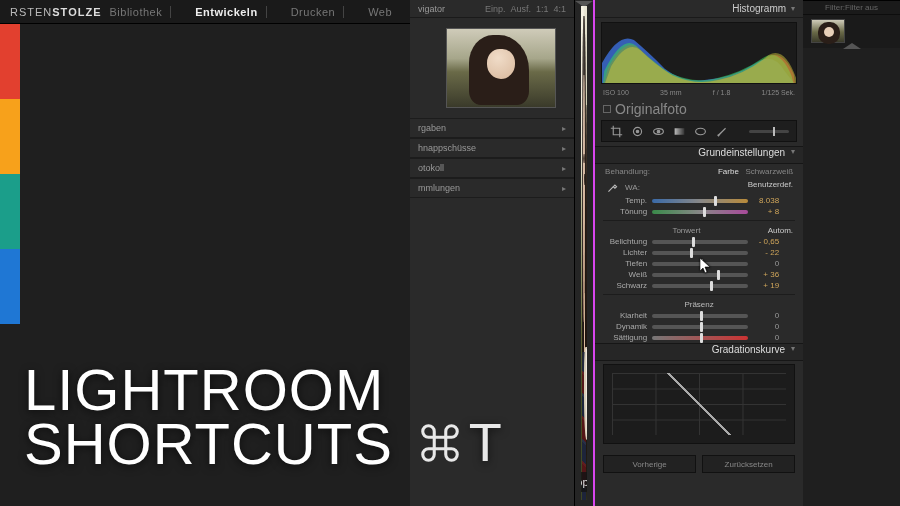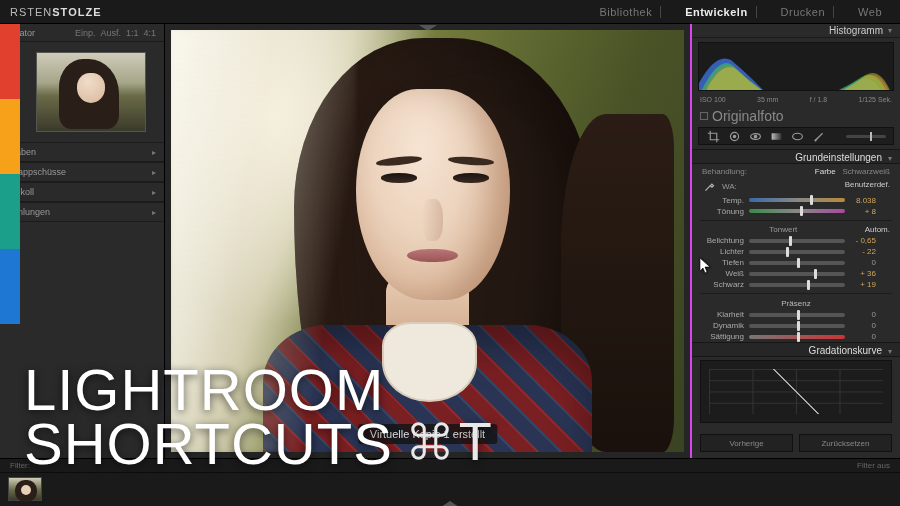--- a/index.html
+++ b/index.html
@@ -1,17 +1,17 @@
 <!DOCTYPE html>
 <html><head>
 <meta charset="utf-8">
 <style>
 *{margin:0;padding:0;box-sizing:border-box;font-family:"Helvetica Neue",Arial,sans-serif;-webkit-font-smoothing:antialiased}
 html,body{width:900px;height:506px;overflow:hidden;background:#1a1a1a;color:#ccc;user-select:none}
-.app{width:900px;height:506px;position:relative;background:#1f1f1f;display:flex;flex-direction:column}
+.app{width:900px;height:506px;position:relative;background:#1f1f1f;display:flex;}
 
 .topbar{height:24px;background:#1a1a1a;border-bottom:1px solid #000;display:flex;align-items:center;padding:0 10px;justify-content:space-between;font-size:11px;letter-spacing:.5px}
 .brand{color:#bbb;font-weight:400;letter-spacing:1px}
 .brand b{color:#ddd;font-weight:600}
 .modules{display:flex;gap:16px;color:#777;font-size:11px}
 .modules span{padding:0 8px;border-right:1px solid #444;cursor:pointer}
 .modules span:last-child{border-right:none}
 .modules .active{color:#eee;font-weight:600}
 
 .mainrow{flex:1;display:flex;min-height:0}
@@ -56,21 +56,21 @@
 .rp-head .tri{margin-left:5px}
 .histo{height:62px;margin:4px 6px;background:#1b1b1b;border:1px solid #111;position:relative;overflow:hidden}
 .histo svg{position:absolute;inset:0}
 .histo-meta{display:flex;justify-content:space-between;padding:1px 8px 3px;font-size:7px;color:#888}
 .toolstrip{height:22px;margin:0 6px 4px;background:#1e1e1e;border:1px solid #111;display:flex;align-items:center;gap:7px;padding:0 7px}
 .tool{width:14px;height:14px;display:flex;align-items:center;justify-content:center;color:#888;cursor:pointer}
 .tool svg{width:13px;height:13px}
 .toolstrip .spacer{flex:1}
 .mini-slider{width:40px;height:3px;background:#444;position:relative;border-radius:2px}
 .mini-slider::after{content:"";position:absolute;top:-3px;left:60%;width:2px;height:9px;background:#bbb}
-.section-bar{height:18px;display:flex;align-items:flex-end;justify-content:flex-end;padding:0 8px;background:#262626;border-top:1px solid #161616;border-bottom:1px solid #161616;font-size:10px;color:#ddd}
+.section-bar{height:18px;display:flex;align-items:flex-start;justify-content:flex-end;padding:0 8px;background:#262626;border-top:1px solid #161616;border-bottom:1px solid #161616;font-size:10px;color:#ddd}
 .section-bar .tri{margin-left:6px}
 .treat{display:flex;justify-content:space-between;padding:3px 10px 2px;font-size:8px;color:#888}
 .treat .on{color:#ddd}
 .subhead{display:flex;justify-content:space-between;padding:2px 10px 1px;font-size:8px;color:#999}
 .subhead.center-solo{justify-content:center;color:#bbb}
 .subhead .r{color:#ccc}
 .slider-row{display:flex;align-items:center;padding:1px 24px 1px 10px;gap:5px}
 .slider-row .lab{width:42px;text-align:right;font-size:8px;color:#aaa}
 .slider-row .val{width:26px;text-align:right;font-size:8px;color:#cfa55a}
 .slider-row.gray .val{color:#999}
@@ -83,36 +83,36 @@
 .divider{height:1px;background:#1c1c1c;margin:3px 8px}
 .btnrow{display:flex;gap:6px;padding:6px 8px}
 .btn{flex:1;height:18px;background:#222;border:1px solid #111;color:#888;font-size:8px;display:flex;align-items:center;justify-content:center;cursor:pointer}
 .curve{height:80px;margin:3px 8px 5px;background:#1c1c1c;border:1px solid #111;position:relative}
 .curve::before{content:"";position:absolute;inset:8px;background:
   linear-gradient(#333 1px,transparent 1px) 0 0/100% 25%,
   linear-gradient(90deg,#333 1px,transparent 1px) 0 0/25% 100%}
 .curve::after{content:"";position:absolute;inset:8px;background:linear-gradient(45deg,transparent calc(50% - 1px),#aaa calc(50% - 1px),#aaa calc(50% + 1px),transparent calc(50% + 1px))}
 
 .filmstrip{height:48px;background:#1a1a1a;border-top:1px solid #000;position:relative}
-.film-top{height:14px;display:flex;align-items:center;justify-content:space-between;padding:0 10px;font-size:8px;color:#666;border-bottom:1px solid #0d0d0d}
+.film-top{height:14px;display:flex;align-items:center;justify-content:space-between;padding:0 22px;font-size:8px;color:#666;border-bottom:1px solid #0d0d0d}
 .film-thumb{position:absolute;left:8px;top:18px;width:34px;height:24px;background:#3a3028;border:1px solid #444}
 .film-thumb .ft-bg{position:absolute;inset:0;background:linear-gradient(#cfcbb9,#6a6a48 55%,#3a3a2a)}
 .film-thumb .ft-h{position:absolute;left:6px;top:2px;width:22px;height:22px;background:#2a1e18;border-radius:45%}
 .film-thumb .ft-f{position:absolute;left:12px;top:7px;width:10px;height:10px;border-radius:50%;background:#e8cfb8}
 .arrow-up,.arrow-down{position:absolute;left:50%;transform:translateX(-50%);width:0;height:0;border-left:9px solid transparent;border-right:9px solid transparent}
 .arrow-up{top:-1px;border-top:6px solid #555}
 .center .arrow-up{top:1px}
 .arrow-down{bottom:-1px;border-bottom:6px solid #555}
 
 .colortabs{position:absolute;left:0;top:24px;width:20px;height:300px;display:flex;flex-direction:column}
 .colortabs div{flex:1}
 
 .overlay-title{position:absolute;left:24px;bottom:36px;color:#fff;font-weight:300;letter-spacing:1px;line-height:.92;display:flex;flex-direction:column;text-shadow:0 2px 8px rgba(0,0,0,.6)}
 .overlay-title .l1{font-size:58px}
-.overlay-title .l2{font-size:58px;display:flex;align-items:flex-start;gap:14px}
+.overlay-title .l2{font-size:58px;display:flex;align-items:center;gap:24px}
 .cmd{display:inline-flex;align-items:center;gap:6px;font-size:54px;color:#e8e8e8}
 .cmd svg{width:46px;height:46px}
 
 .cursor{position:absolute;right:188px;top:258px;width:12px;height:18px}
 .cursor svg{width:12px;height:18px;filter:drop-shadow(0 0 1px #000)}
 .orig{display:flex;align-items:center;gap:4px;padding:2px 8px 3px;font-size:14px;color:#888}
 .orig .cb{width:8px;height:8px;border:1px solid #666}
 </style>
 </head>
 <body>

